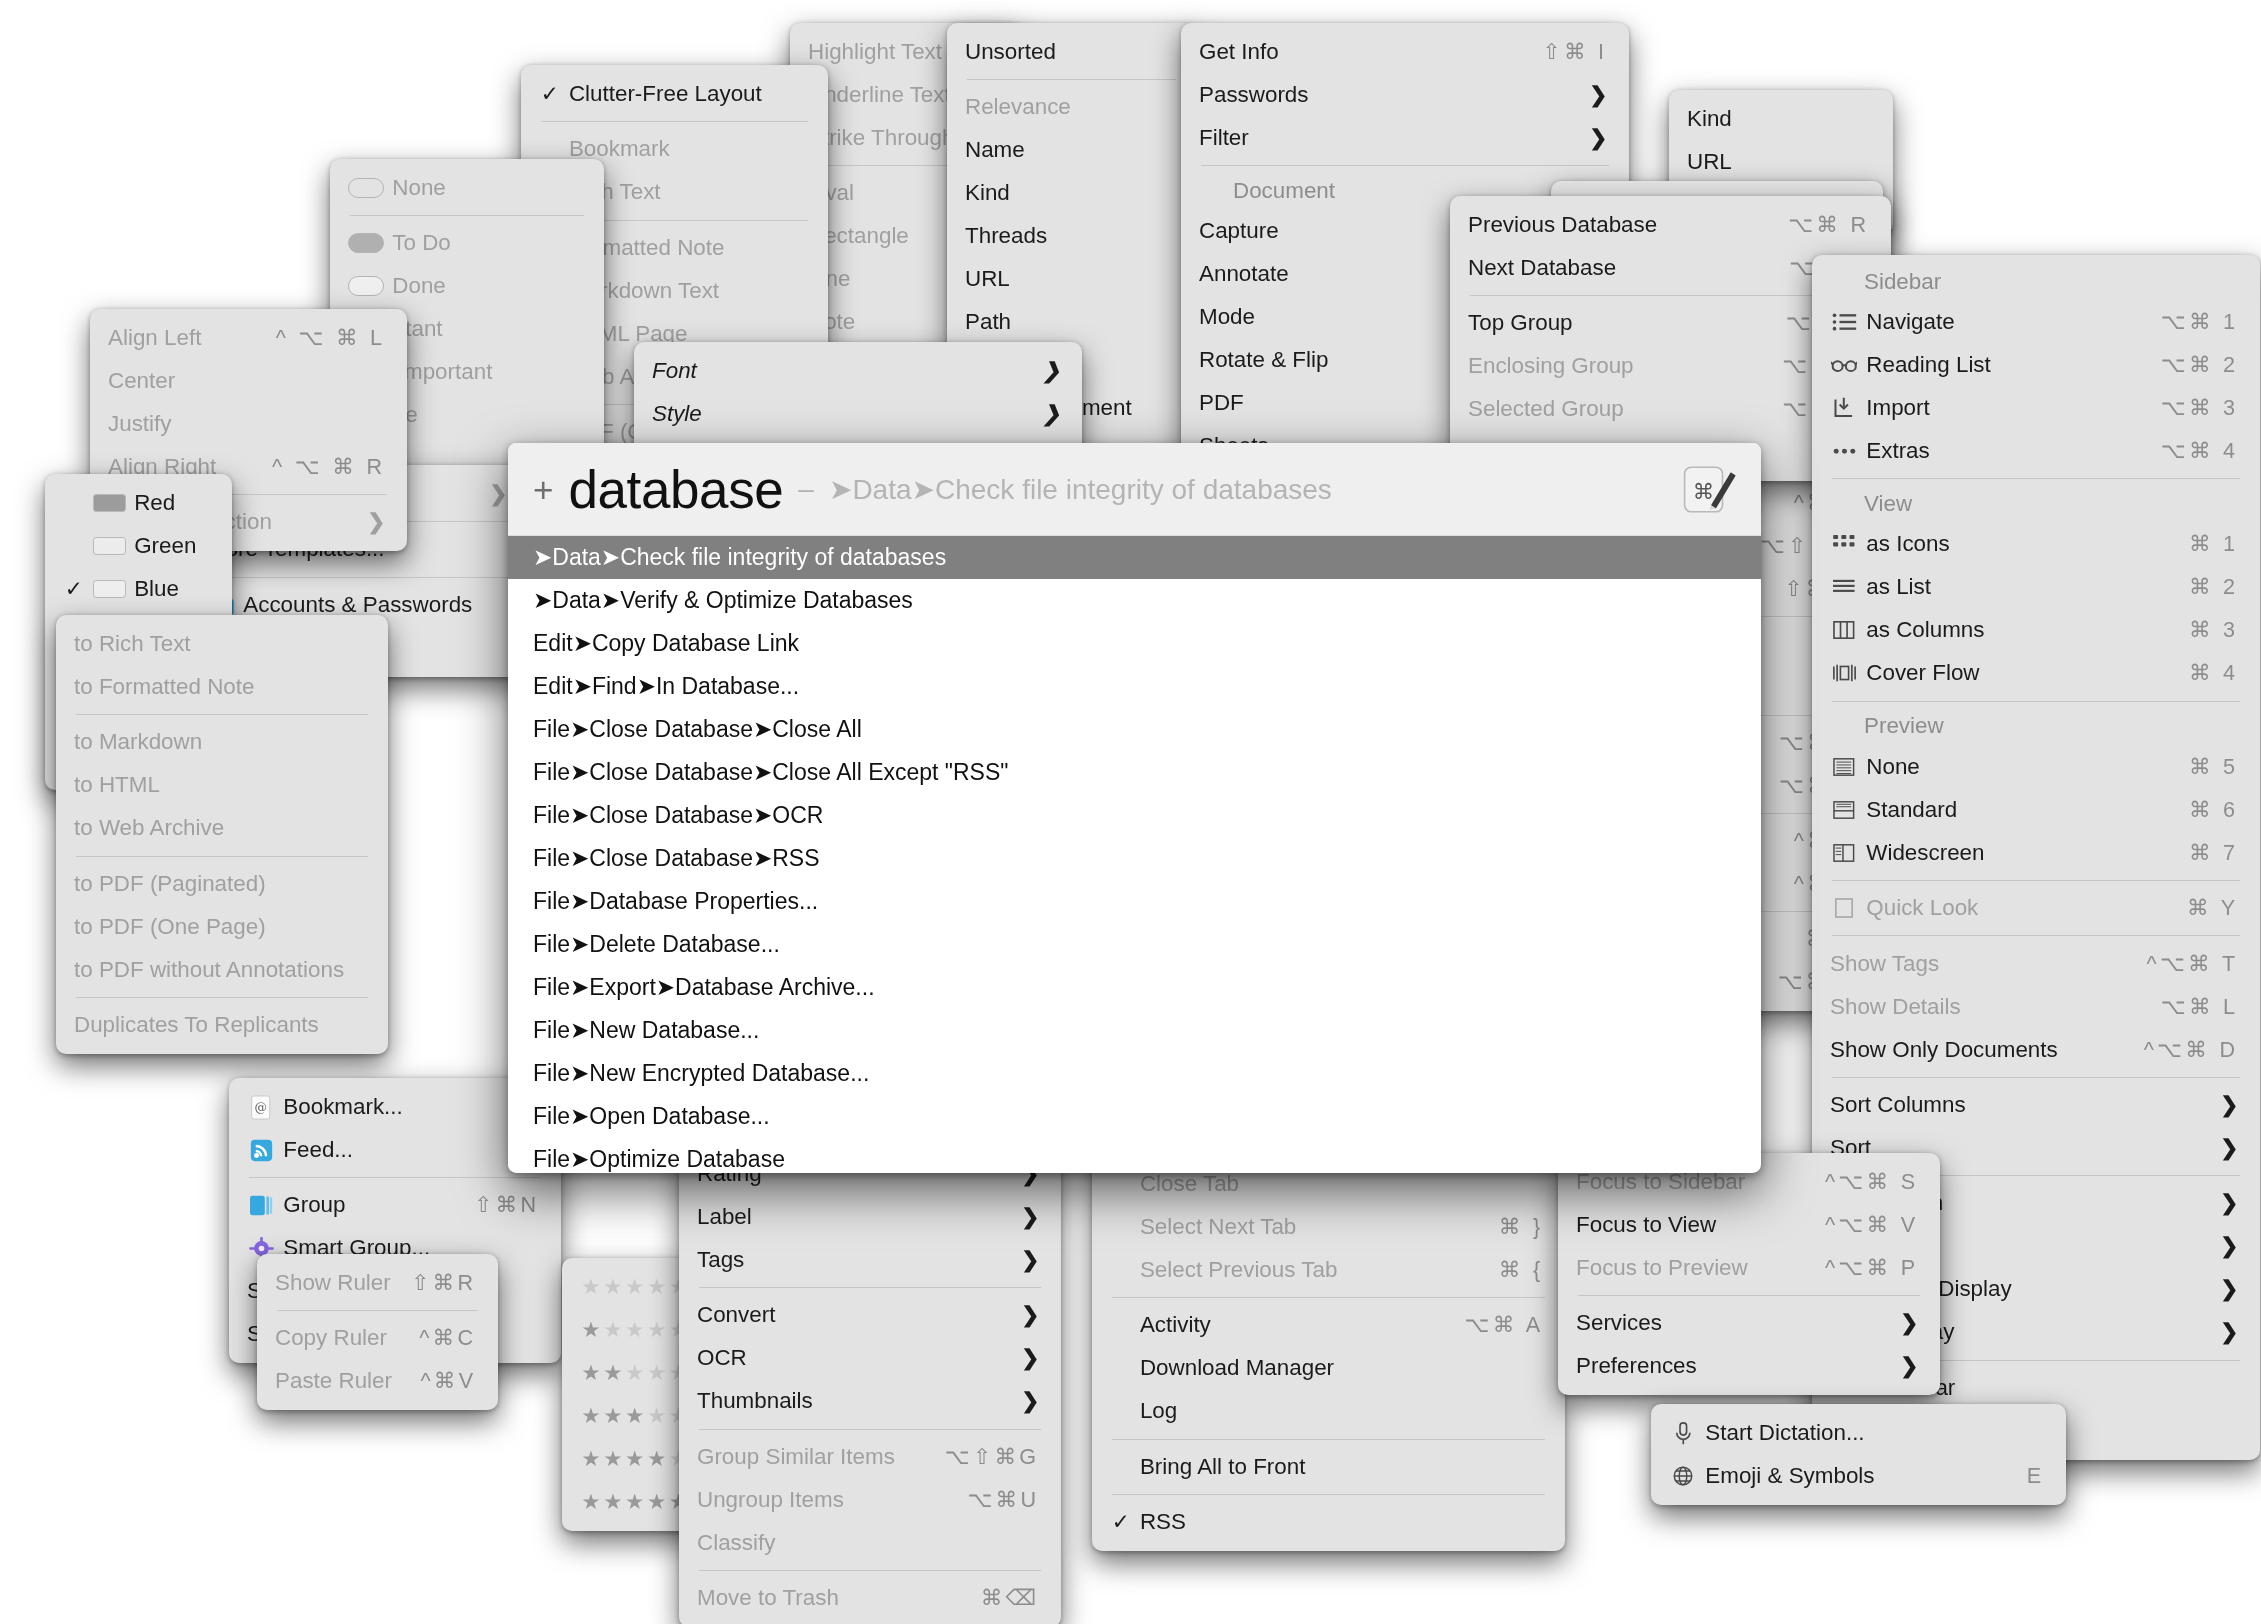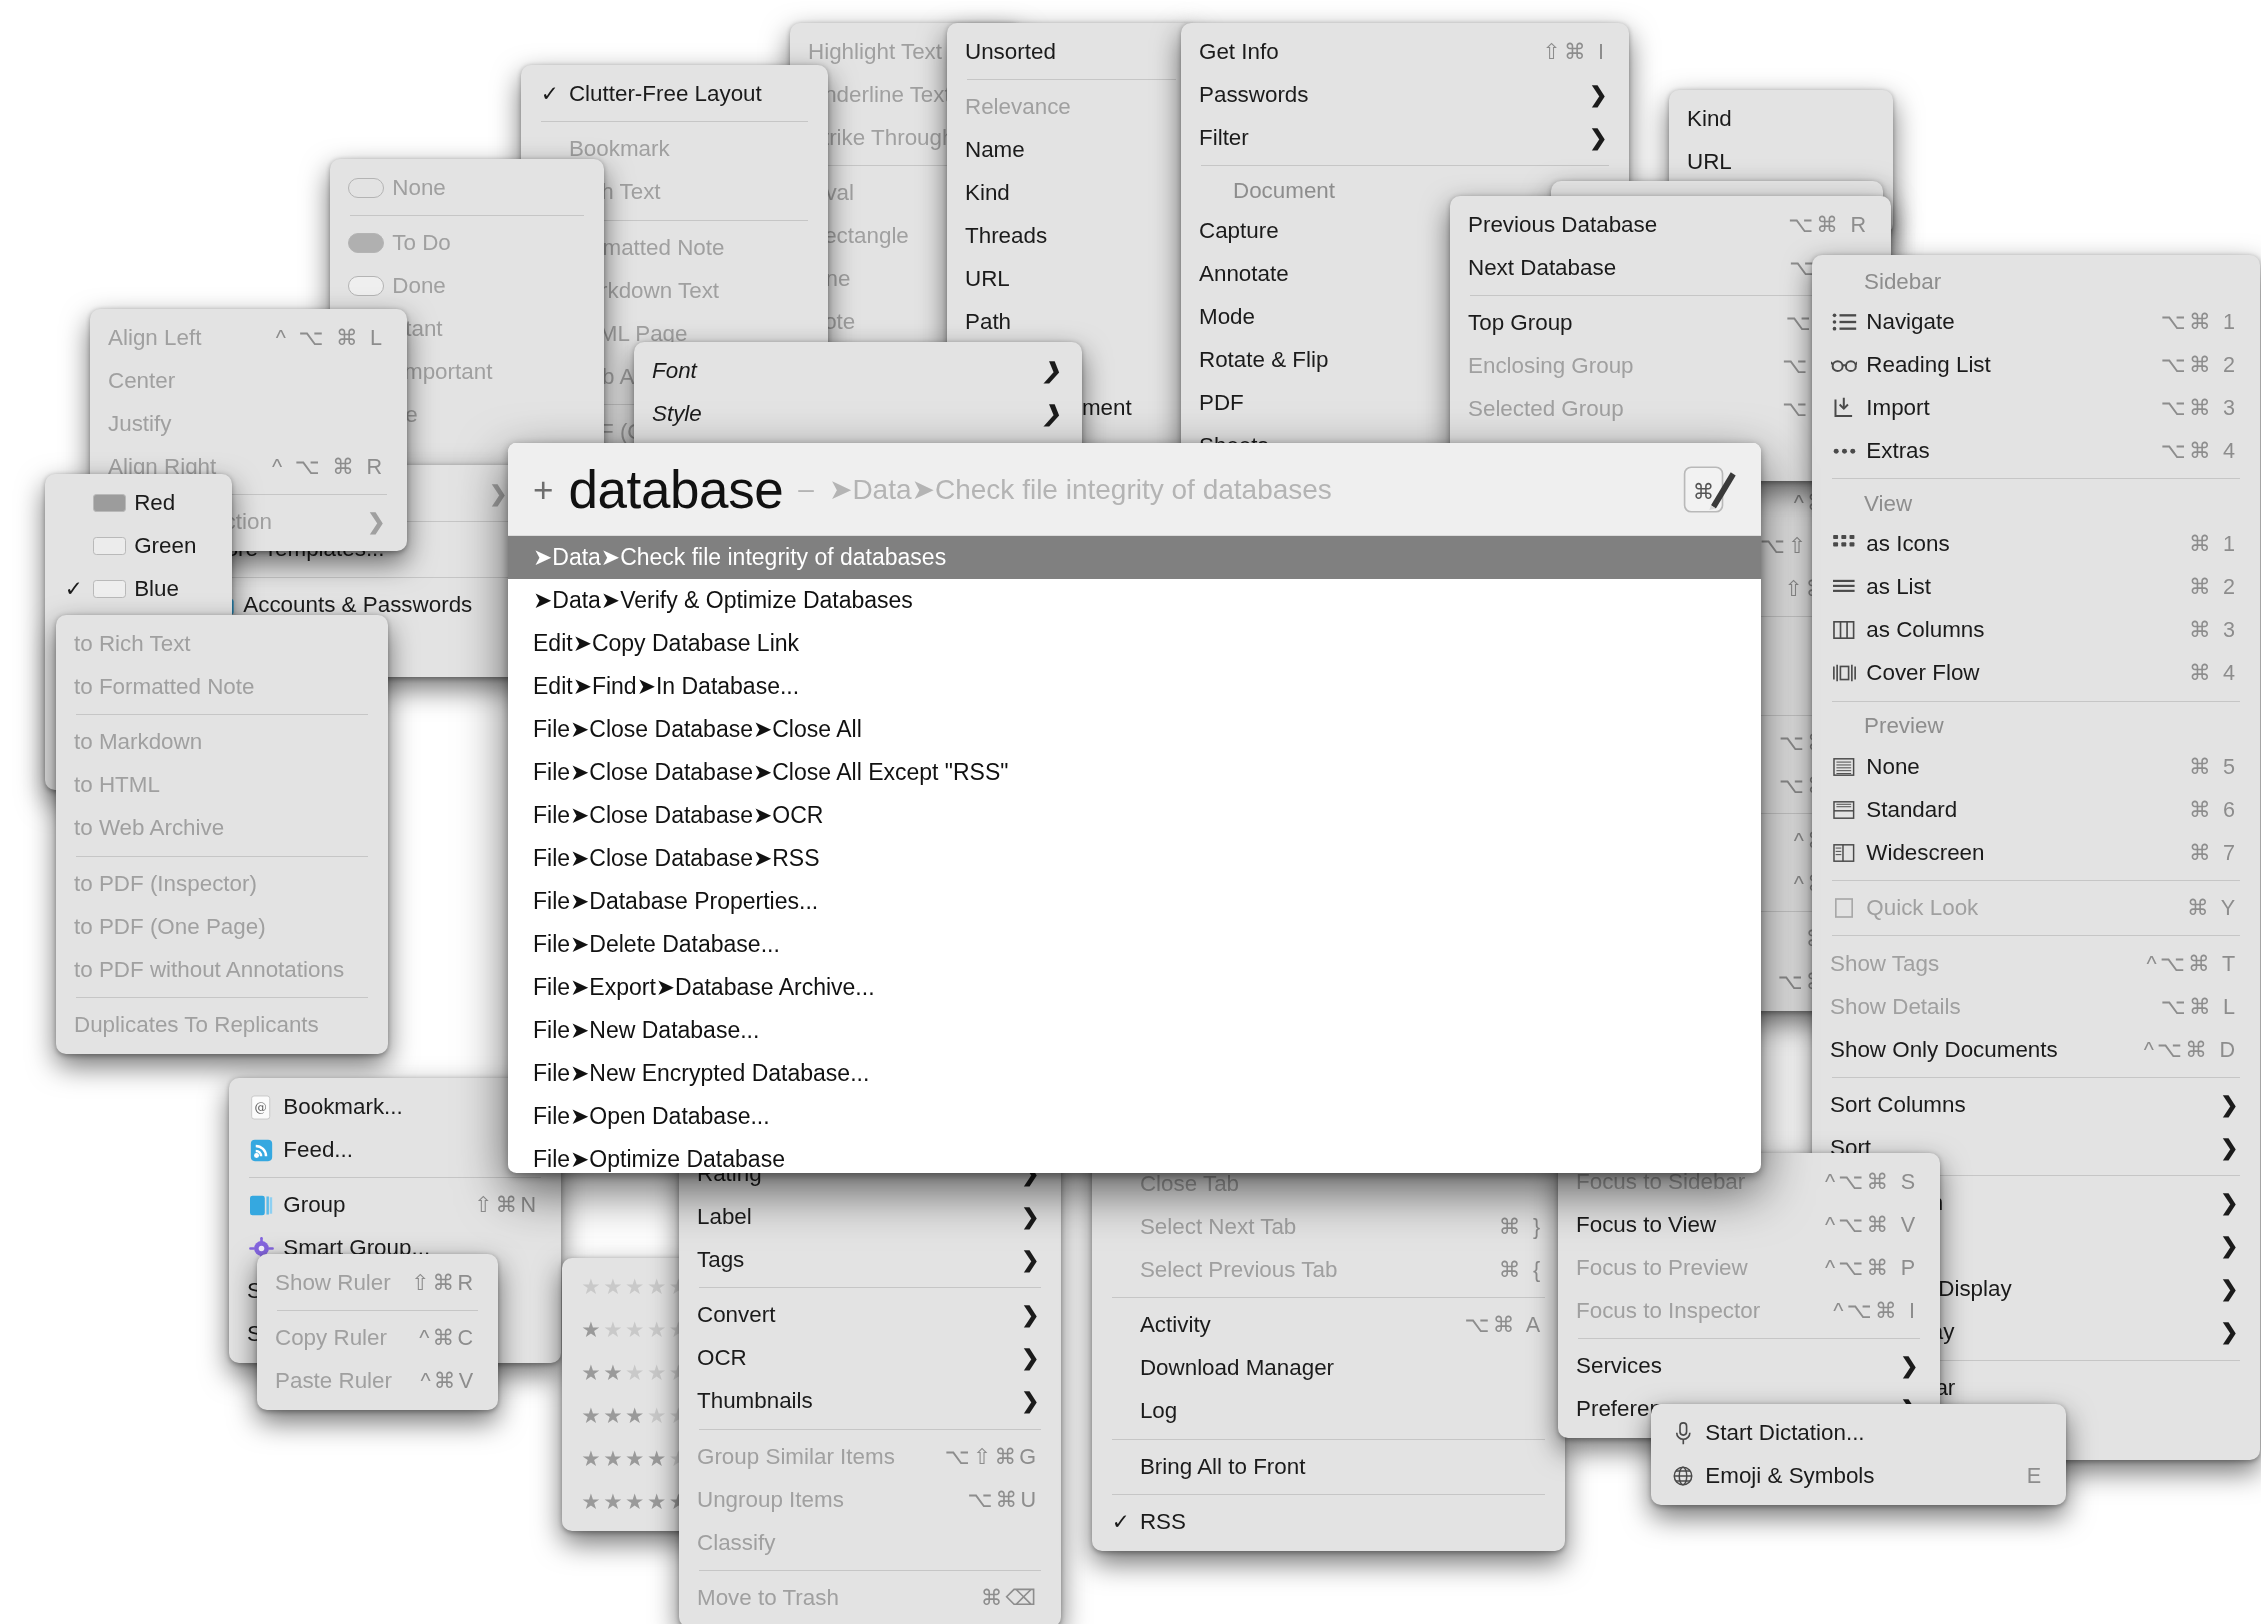--- a/index.html
+++ b/index.html
@@ -690,21 +690,21 @@
         <span class="lbl">to Markdown</span>
       </div>
       <div class="row dim">
         <span class="lbl">to HTML</span>
       </div>
       <div class="row dim">
         <span class="lbl">to Web Archive</span>
       </div>
       <div class="sep"></div>
       <div class="row dim">
-        <span class="lbl">to PDF (Inspector)</span>
+        <span class="lbl">to PDF (Paginated)</span>
       </div>
       <div class="row dim">
         <span class="lbl">to PDF (One Page)</span>
       </div>
       <div class="row dim">
         <span class="lbl">to PDF without Annotations</span>
       </div>
       <div class="sep"></div>
       <div class="row dim">
         <span class="lbl">Duplicates To Replicants</span>
@@ -936,24 +936,20 @@
         <span class="lbl">Focus to Sidebar</span>
         <span class="key">^⌥⌘ S</span>
       </div>
       <div class="row">
         <span class="lbl">Focus to View</span>
         <span class="key">^⌥⌘ V</span>
       </div>
       <div class="row dim">
         <span class="lbl">Focus to Preview</span>
         <span class="key">^⌥⌘ P</span>
-      </div>
-      <div class="row dim">
-        <span class="lbl">Focus to Inspector</span>
-        <span class="key">^⌥⌘ I</span>
       </div>
       <div class="sep"></div>
       <div class="row">
         <span class="lbl">Services</span>
         <span class="chev">❯</span>
       </div>
       <div class="row">
         <span class="lbl">Preferences</span>
         <span class="chev">❯</span>
       </div>

